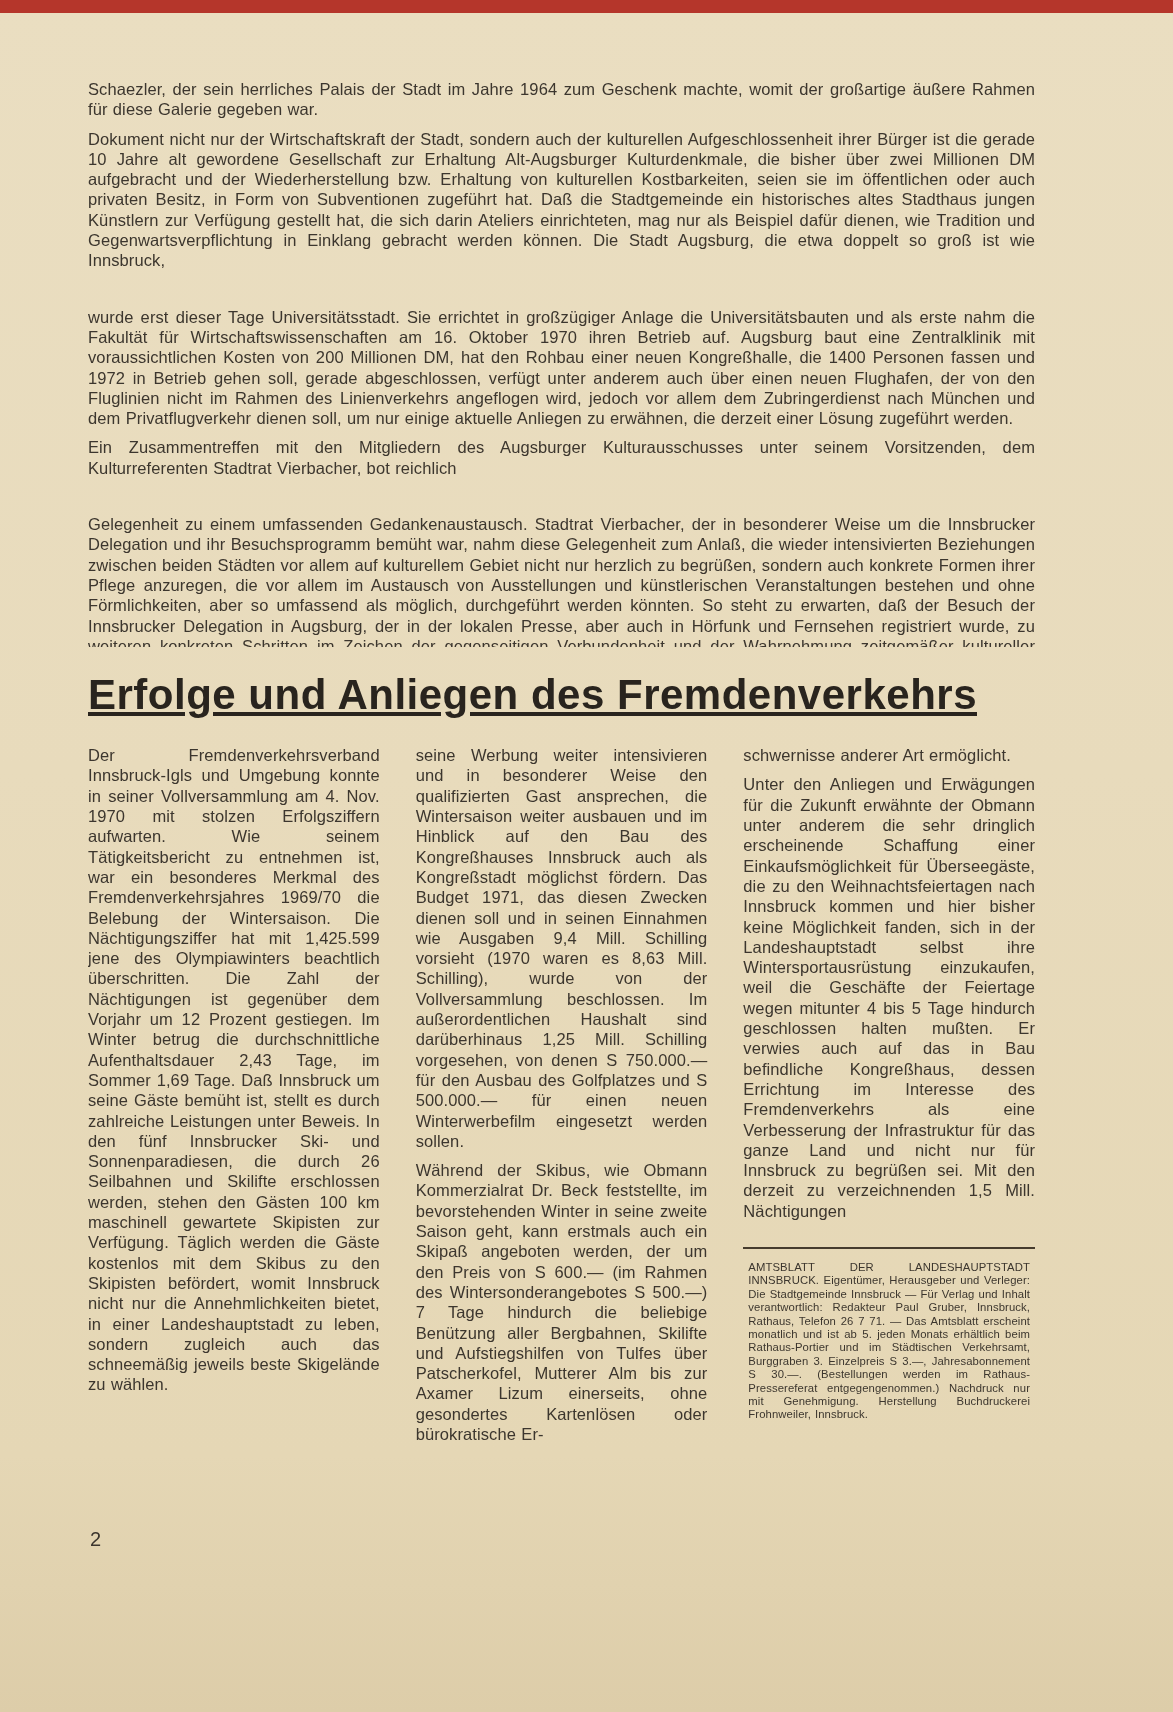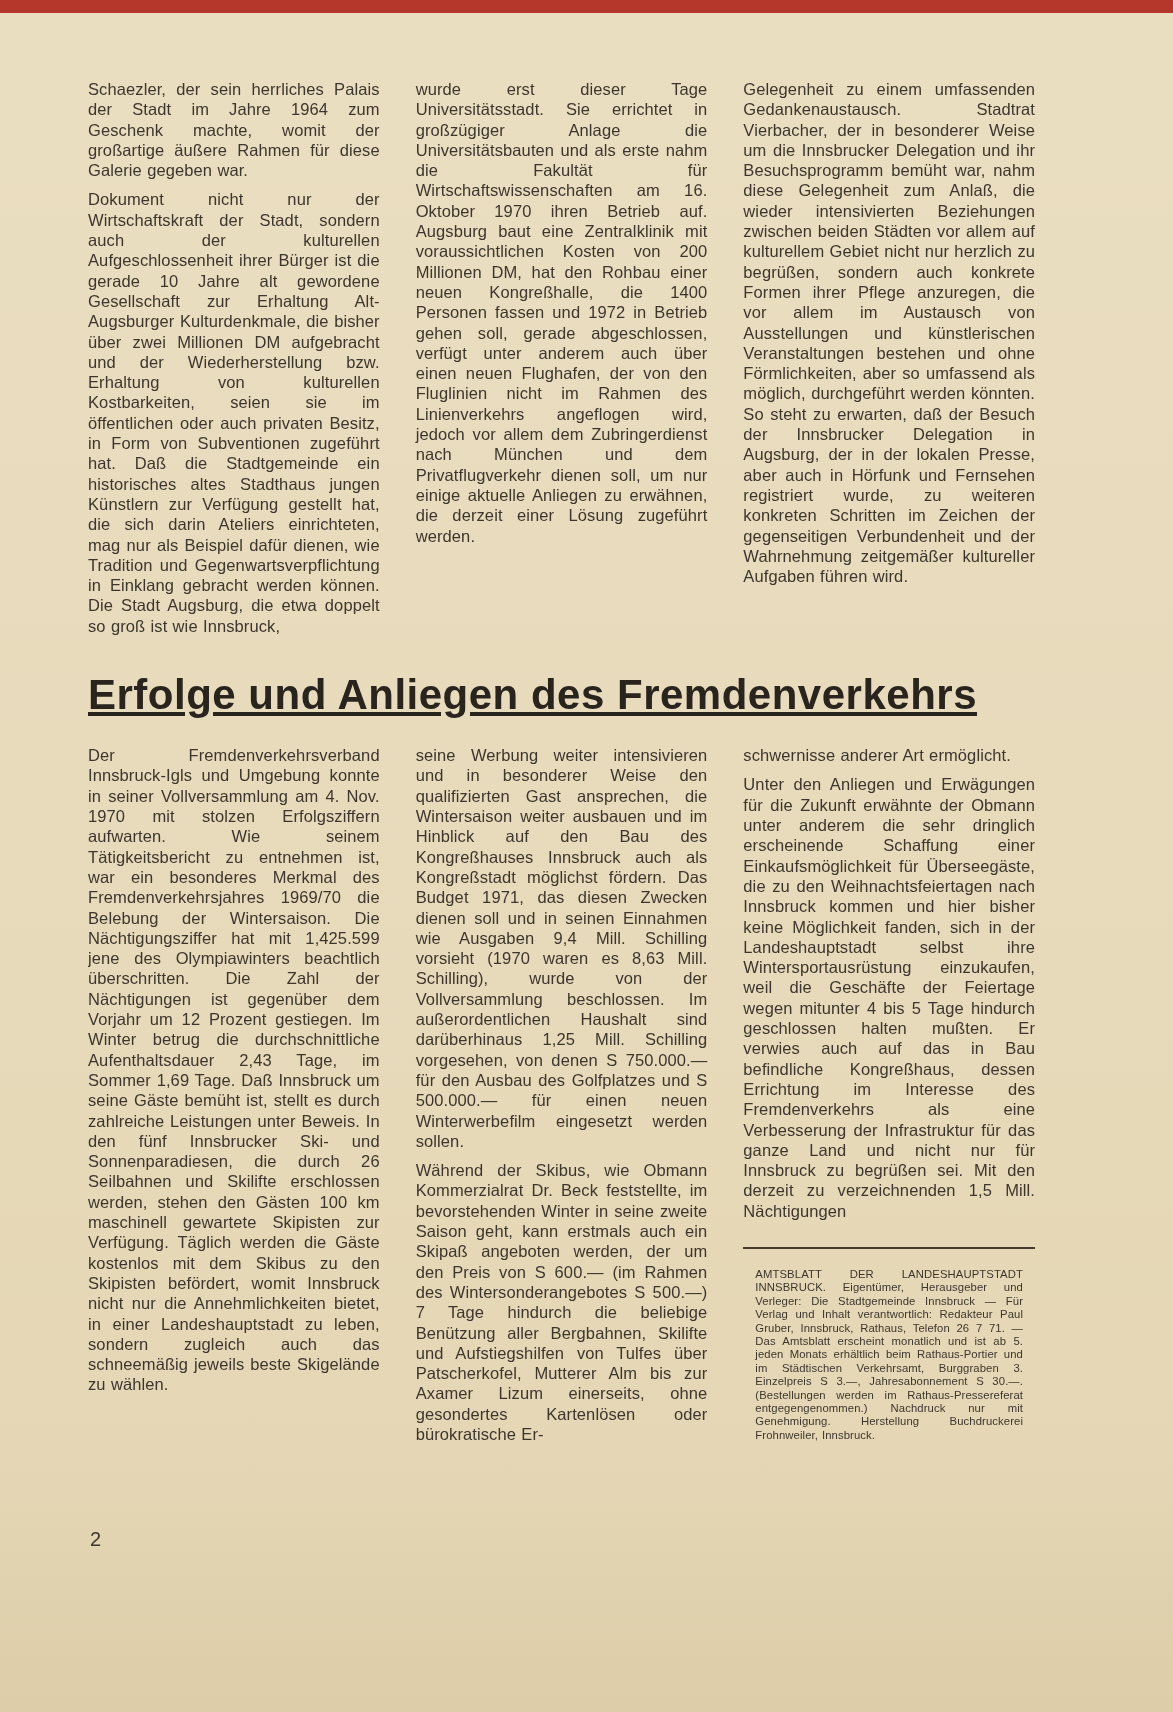--- a/index.html
+++ b/index.html
@@ -33,20 +33,21 @@
     display: flex;
     gap: 36px;
   }
   .col {
     flex: 1 1 0;
     min-width: 0;
   }
   .article-top {
     height: 568px;
     overflow: hidden;
+    flex-direction: column;
   }
   .article-bottom {
     height: 762px;
     overflow: hidden;
     justify-content: center;
   }
   .article p {
     margin: 0 0 9px 0;
     font-size: 16.5px;
     line-height: 20.3px;
@@ -72,21 +73,21 @@
   .imprint-block {
     margin-top: 26px;
     border-top: 2px solid #463c2e;
     padding-top: 7px;
   }
   .imprint-block p.imprint {
     font-size: 11.3px;
     line-height: 13.4px;
     text-align: justify;
     letter-spacing: 0.1px;
-    margin: 12px;
+    margin: 5px;
     color: #3c362e;
   }
   .page-number {
     position: absolute;
     left: 90px;
     top: 1528px;
     font-size: 20px;
     color: #3c362e;
   }
 </style>
@@ -99,20 +100,21 @@
 
   <div class="content">
 
     <section class="article article-top cols">
       <div class="col">
         <p>Schaezler, der sein herrliches Palais der Stadt im Jahre 1964 zum Geschenk machte, womit der großartige äußere Rahmen für diese Galerie gegeben war.</p>
         <p>Dokument nicht nur der Wirtschaftskraft der Stadt, sondern auch der kulturellen Aufgeschlossenheit ihrer Bürger ist die gerade 10 Jahre alt gewordene Gesellschaft zur Erhaltung Alt-Augsburger Kulturdenkmale, die bisher über zwei Millionen DM aufgebracht und der Wiederherstellung bzw. Erhaltung von kulturellen Kostbarkeiten, seien sie im öffentlichen oder auch privaten Besitz, in Form von Subventionen zugeführt hat. Daß die Stadtgemeinde ein historisches altes Stadthaus jungen Künstlern zur Verfügung gestellt hat, die sich darin Ateliers einrichteten, mag nur als Beispiel dafür dienen, wie Tradition und Gegenwartsverpflichtung in Einklang gebracht werden können. Die Stadt Augsburg, die etwa doppelt so groß ist wie Innsbruck,</p>
       </div>
       <div class="col">
         <p>wurde erst dieser Tage Universitätsstadt. Sie errichtet in großzügiger Anlage die Universitätsbauten und als erste nahm die Fakultät für Wirtschaftswissenschaften am 16. Oktober 1970 ihren Betrieb auf. Augsburg baut eine Zentralklinik mit voraussichtlichen Kosten von 200 Millionen DM, hat den Rohbau einer neuen Kongreßhalle, die 1400 Personen fassen und 1972 in Betrieb gehen soll, gerade abgeschlossen, verfügt unter anderem auch über einen neuen Flughafen, der von den Fluglinien nicht im Rahmen des Linienverkehrs angeflogen wird, jedoch vor allem dem Zubringerdienst nach München und dem Privatflugverkehr dienen soll, um nur einige aktuelle Anliegen zu erwähnen, die derzeit einer Lösung zugeführt werden.</p>
+        <p>Ein Zusammentreffen mit den Mitgliedern des Augsburger Kulturausschusses unter seinem Vorsitzenden, dem Kulturreferenten Stadtrat Vierbacher, bot reichlich</p>
       </div>
       <div class="col">
         <p>Gelegenheit zu einem umfassenden Gedankenaustausch. Stadtrat Vierbacher, der in besonderer Weise um die Innsbrucker Delegation und ihr Besuchsprogramm bemüht war, nahm diese Gelegenheit zum Anlaß, die wieder intensivierten Beziehungen zwischen beiden Städten vor allem auf kulturellem Gebiet nicht nur herzlich zu begrüßen, sondern auch konkrete Formen ihrer Pflege anzuregen, die vor allem im Austausch von Ausstellungen und künstlerischen Veranstaltungen bestehen und ohne Förmlichkeiten, aber so umfassend als möglich, durchgeführt werden könnten. So steht zu erwarten, daß der Besuch der Innsbrucker Delegation in Augsburg, der in der lokalen Presse, aber auch in Hörfunk und Fernsehen registriert wurde, zu weiteren konkreten Schritten im Zeichen der gegenseitigen Verbundenheit und der Wahrnehmung zeitgemäßer kultureller Aufgaben führen wird.</p>
       </div>
     </section>
 
     <h1 class="headline">Erfolge und Anliegen des Fremdenverkehrs</h1>
 
     <section class="article article-bottom cols">
       <div class="col">

